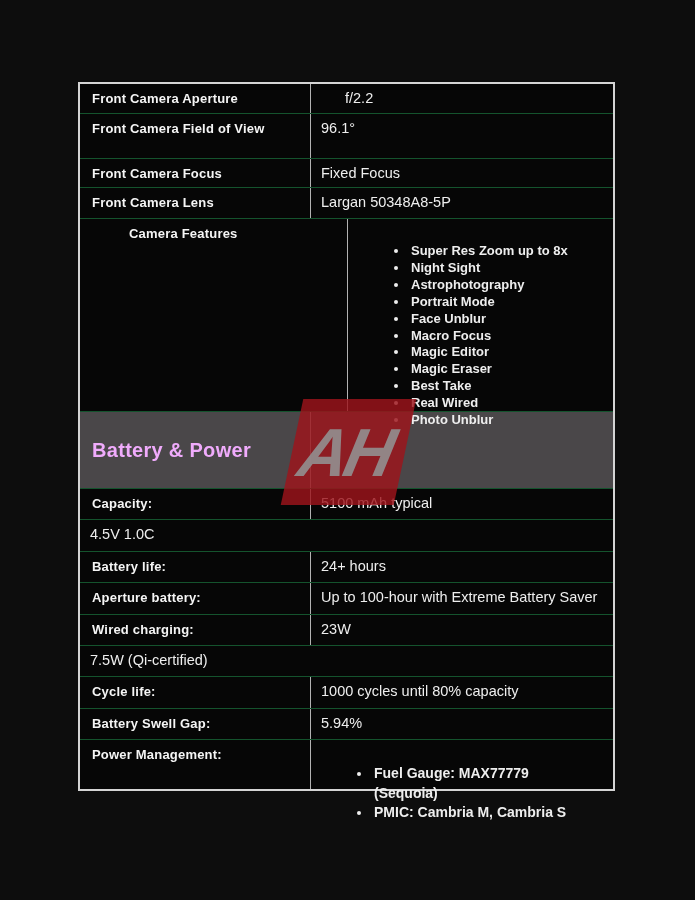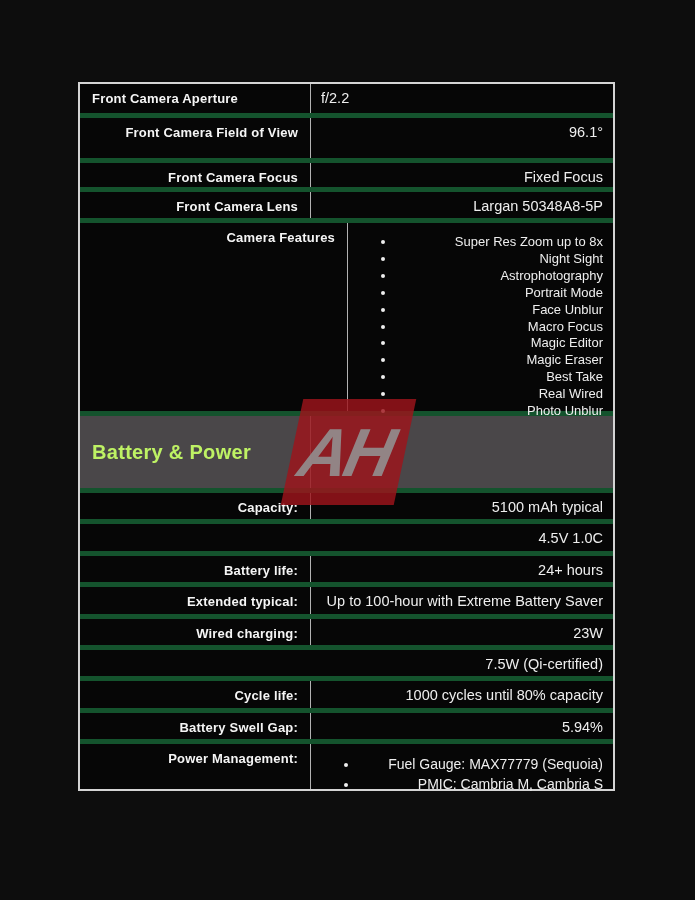--- a/index.html
+++ b/index.html
@@ -25,42 +25,42 @@
     width: 537px;
     box-sizing: border-box;
     border: 2px solid #d4d4d4;
     background: #060606;
   }
   .row {
     display: flex;
     box-sizing: border-box;
     align-items: stretch;
   }
-  .row + .row { border-top: 5px solid #14532d; text-align: right; }
+  .row + .row { border-top: 1px solid #14532d; }
   .cell-label {
     box-sizing: border-box;
     width: 231px;
     flex: 0 0 231px;
     border-right: 1px solid #b2b2b2;
     padding: 7px 12px 0 12px;
     font-size: 13px;
     font-weight: 700;
     letter-spacing: 0.2px;
     color: #f5f5f5;
   }
   .cell-value {
     box-sizing: border-box;
     flex: 1 1 auto;
     padding: 6px 10px 0 10px;
     font-size: 14.5px;
     font-weight: 400;
     color: #eeeeee;
   }
   
-  .rh-a { height: 29px; }
+  .rh-a { height: 29px; gap: 24px; }
   .rh-b { height: 45px; }
   .rh-c { height: 29px; }
   .rh-d { height: 31px; }
   .rh-features { height: 193px; padding-left: 37px; }
   .rh-head { height: 77px; }
   .rh-bat { height: 31.4px; }
   .rh-power { height: 50px; }
 
   
   .section-header {
@@ -69,29 +69,30 @@
   .section-header .cell-label,
   .section-header .cell-value {
     padding-top: 0;
     display: flex;
     align-items: center;
   }
   .section-title {
     font-size: 20px;
     font-weight: 700;
     letter-spacing: 0.3px;
-    color: #bef264;
+    color: #f0abfc;
     white-space: nowrap;
   }
 
   
   ul.bullets {
-    margin: 0;
+    margin: 13px;
     padding: 5px 0 0 38px;
     list-style: disc outside;
+    font-weight: bold;
   }
   ul.features-list { font-size: 13px; line-height: 16.9px; }
   ul.power-list    { font-size: 14px; line-height: 19.5px; }
   ul.bullets li { padding-left: 2px; }
 
   
   .watermark {
     position: absolute;
     left: 292px;
     top: 399px;
@@ -170,21 +171,21 @@
       <div class="cell-value">5100 mAh typical</div>
     </div>
     <div class="row rh-bat">
       <div class="cell-value">4.5V 1.0C</div>
     </div>
     <div class="row rh-bat">
       <div class="cell-label">Battery life:</div>
       <div class="cell-value">24+ hours</div>
     </div>
     <div class="row rh-bat">
-      <div class="cell-label">Extended typical:</div>
+      <div class="cell-label">Aperture battery:</div>
       <div class="cell-value">Up to 100-hour with Extreme Battery Saver</div>
     </div>
     <div class="row rh-bat">
       <div class="cell-label">Wired charging:</div>
       <div class="cell-value">23W</div>
     </div>
     <div class="row rh-bat">
       <div class="cell-value">7.5W (Qi-certified)</div>
     </div>
     <div class="row rh-bat">

